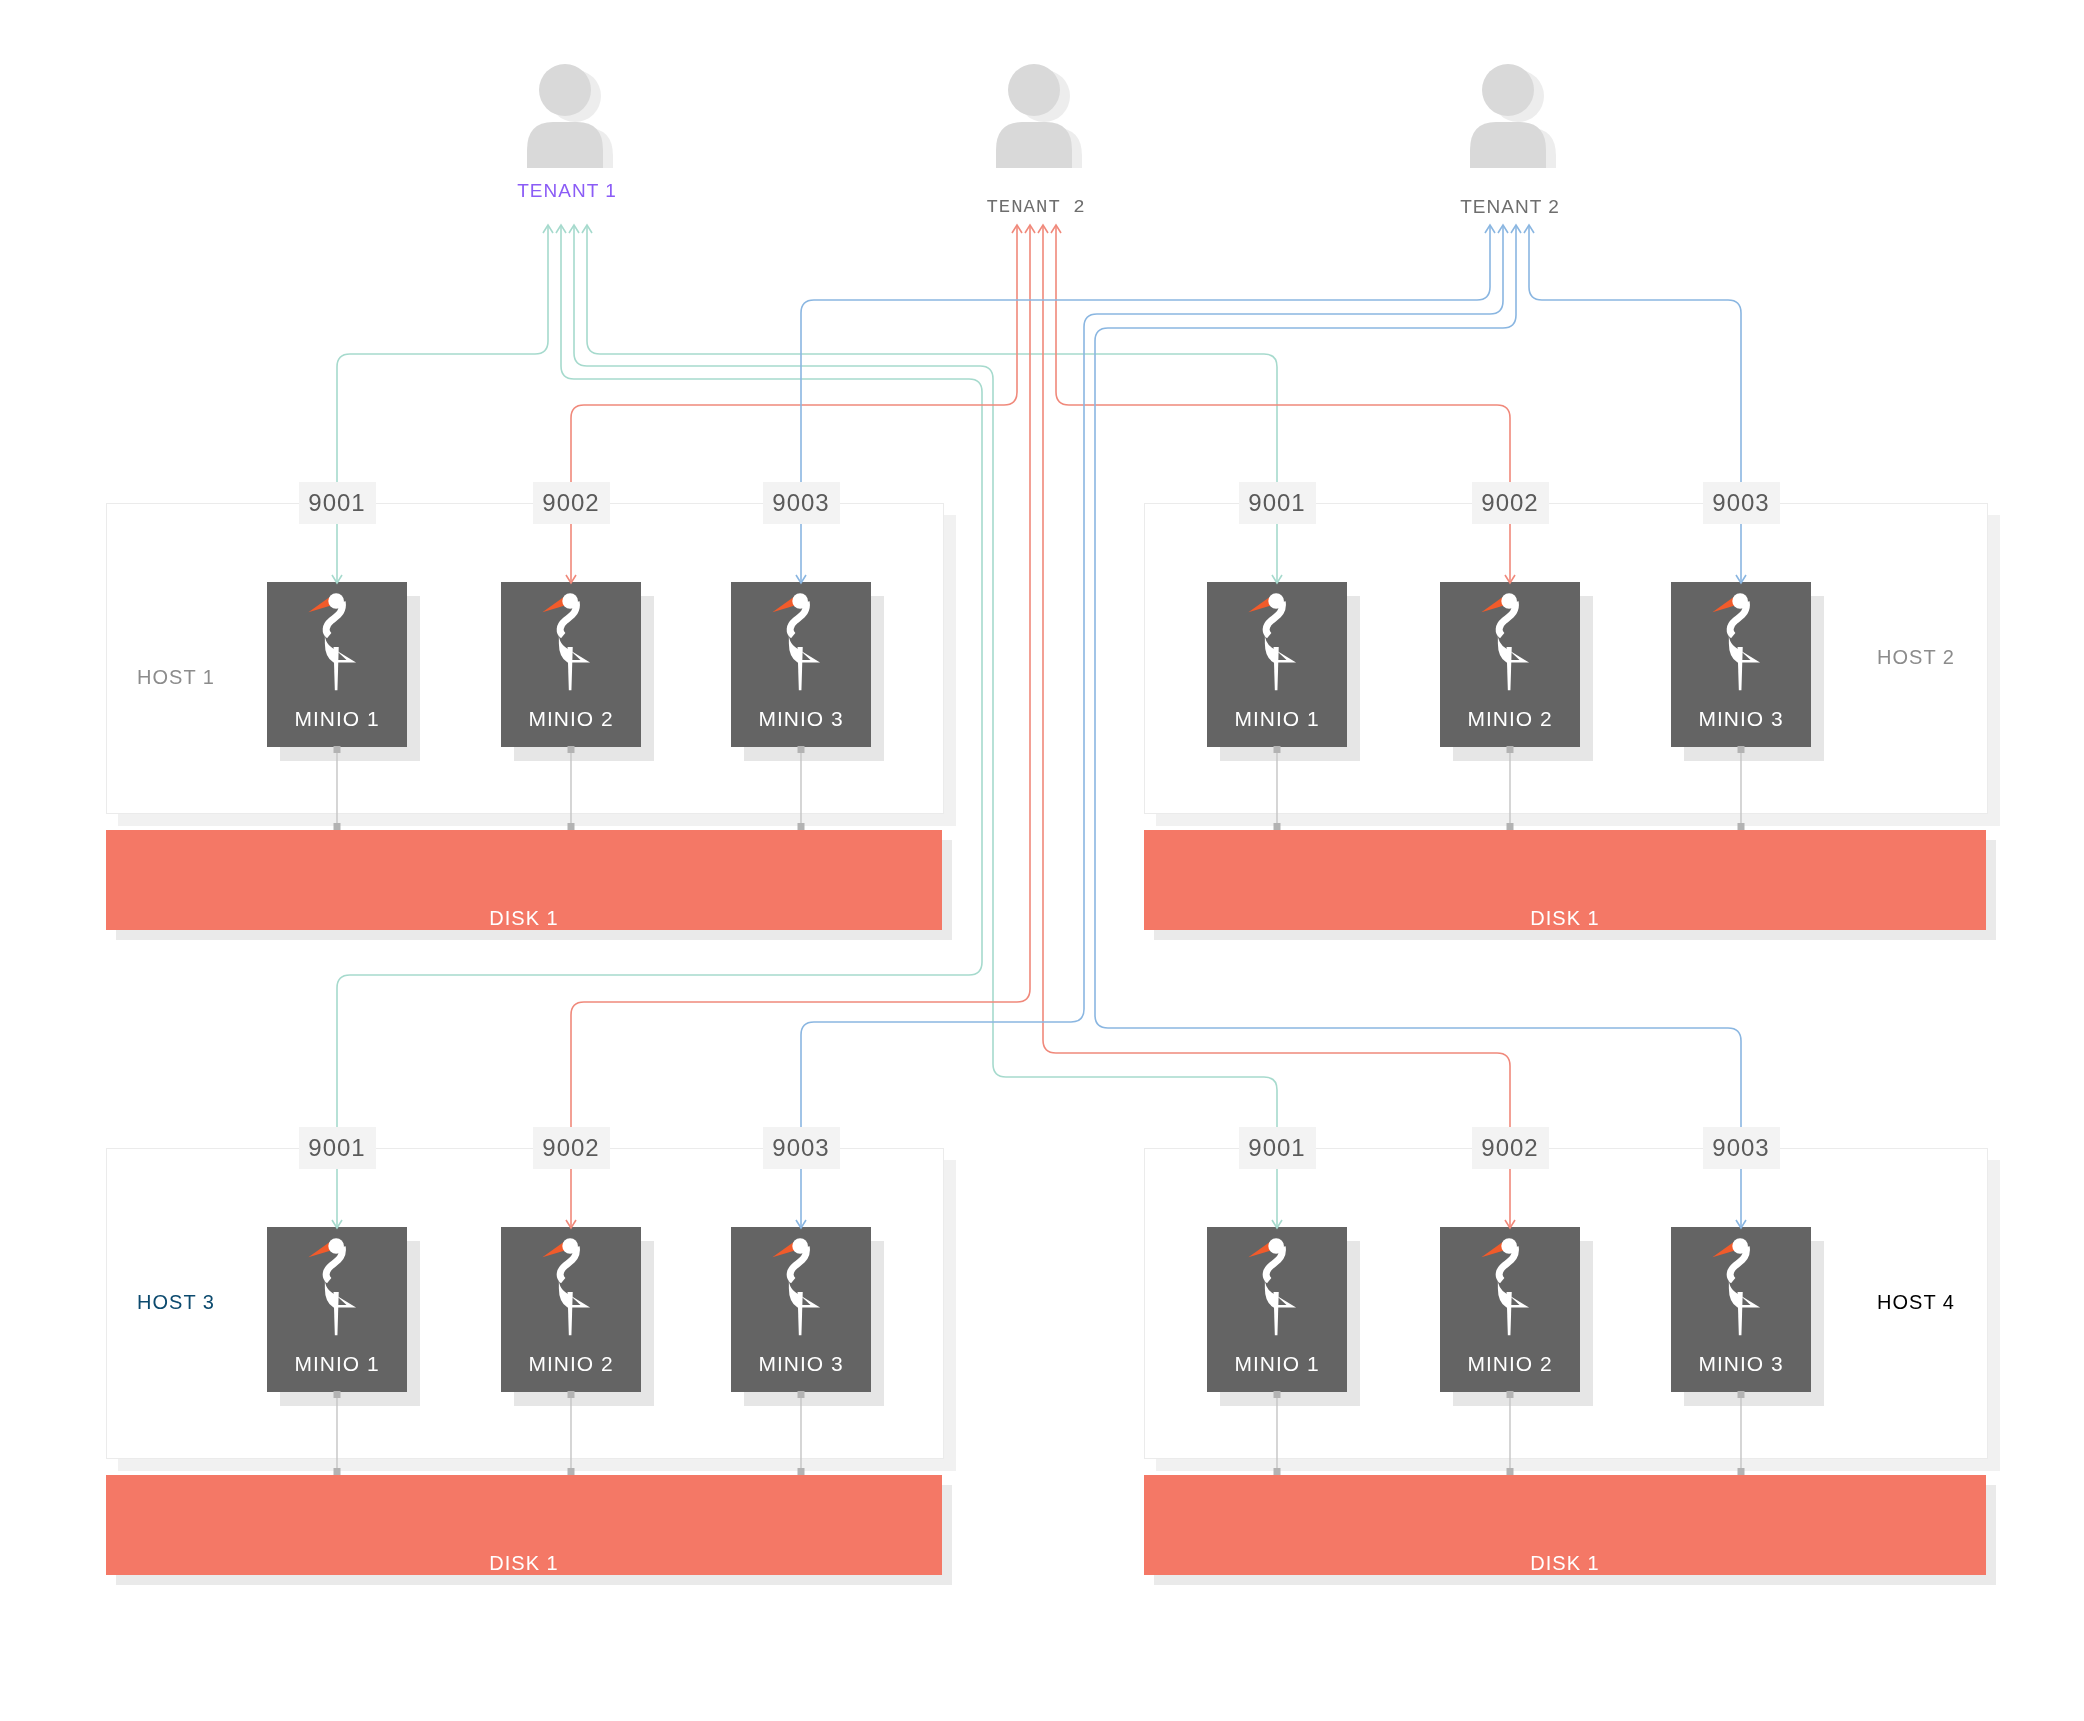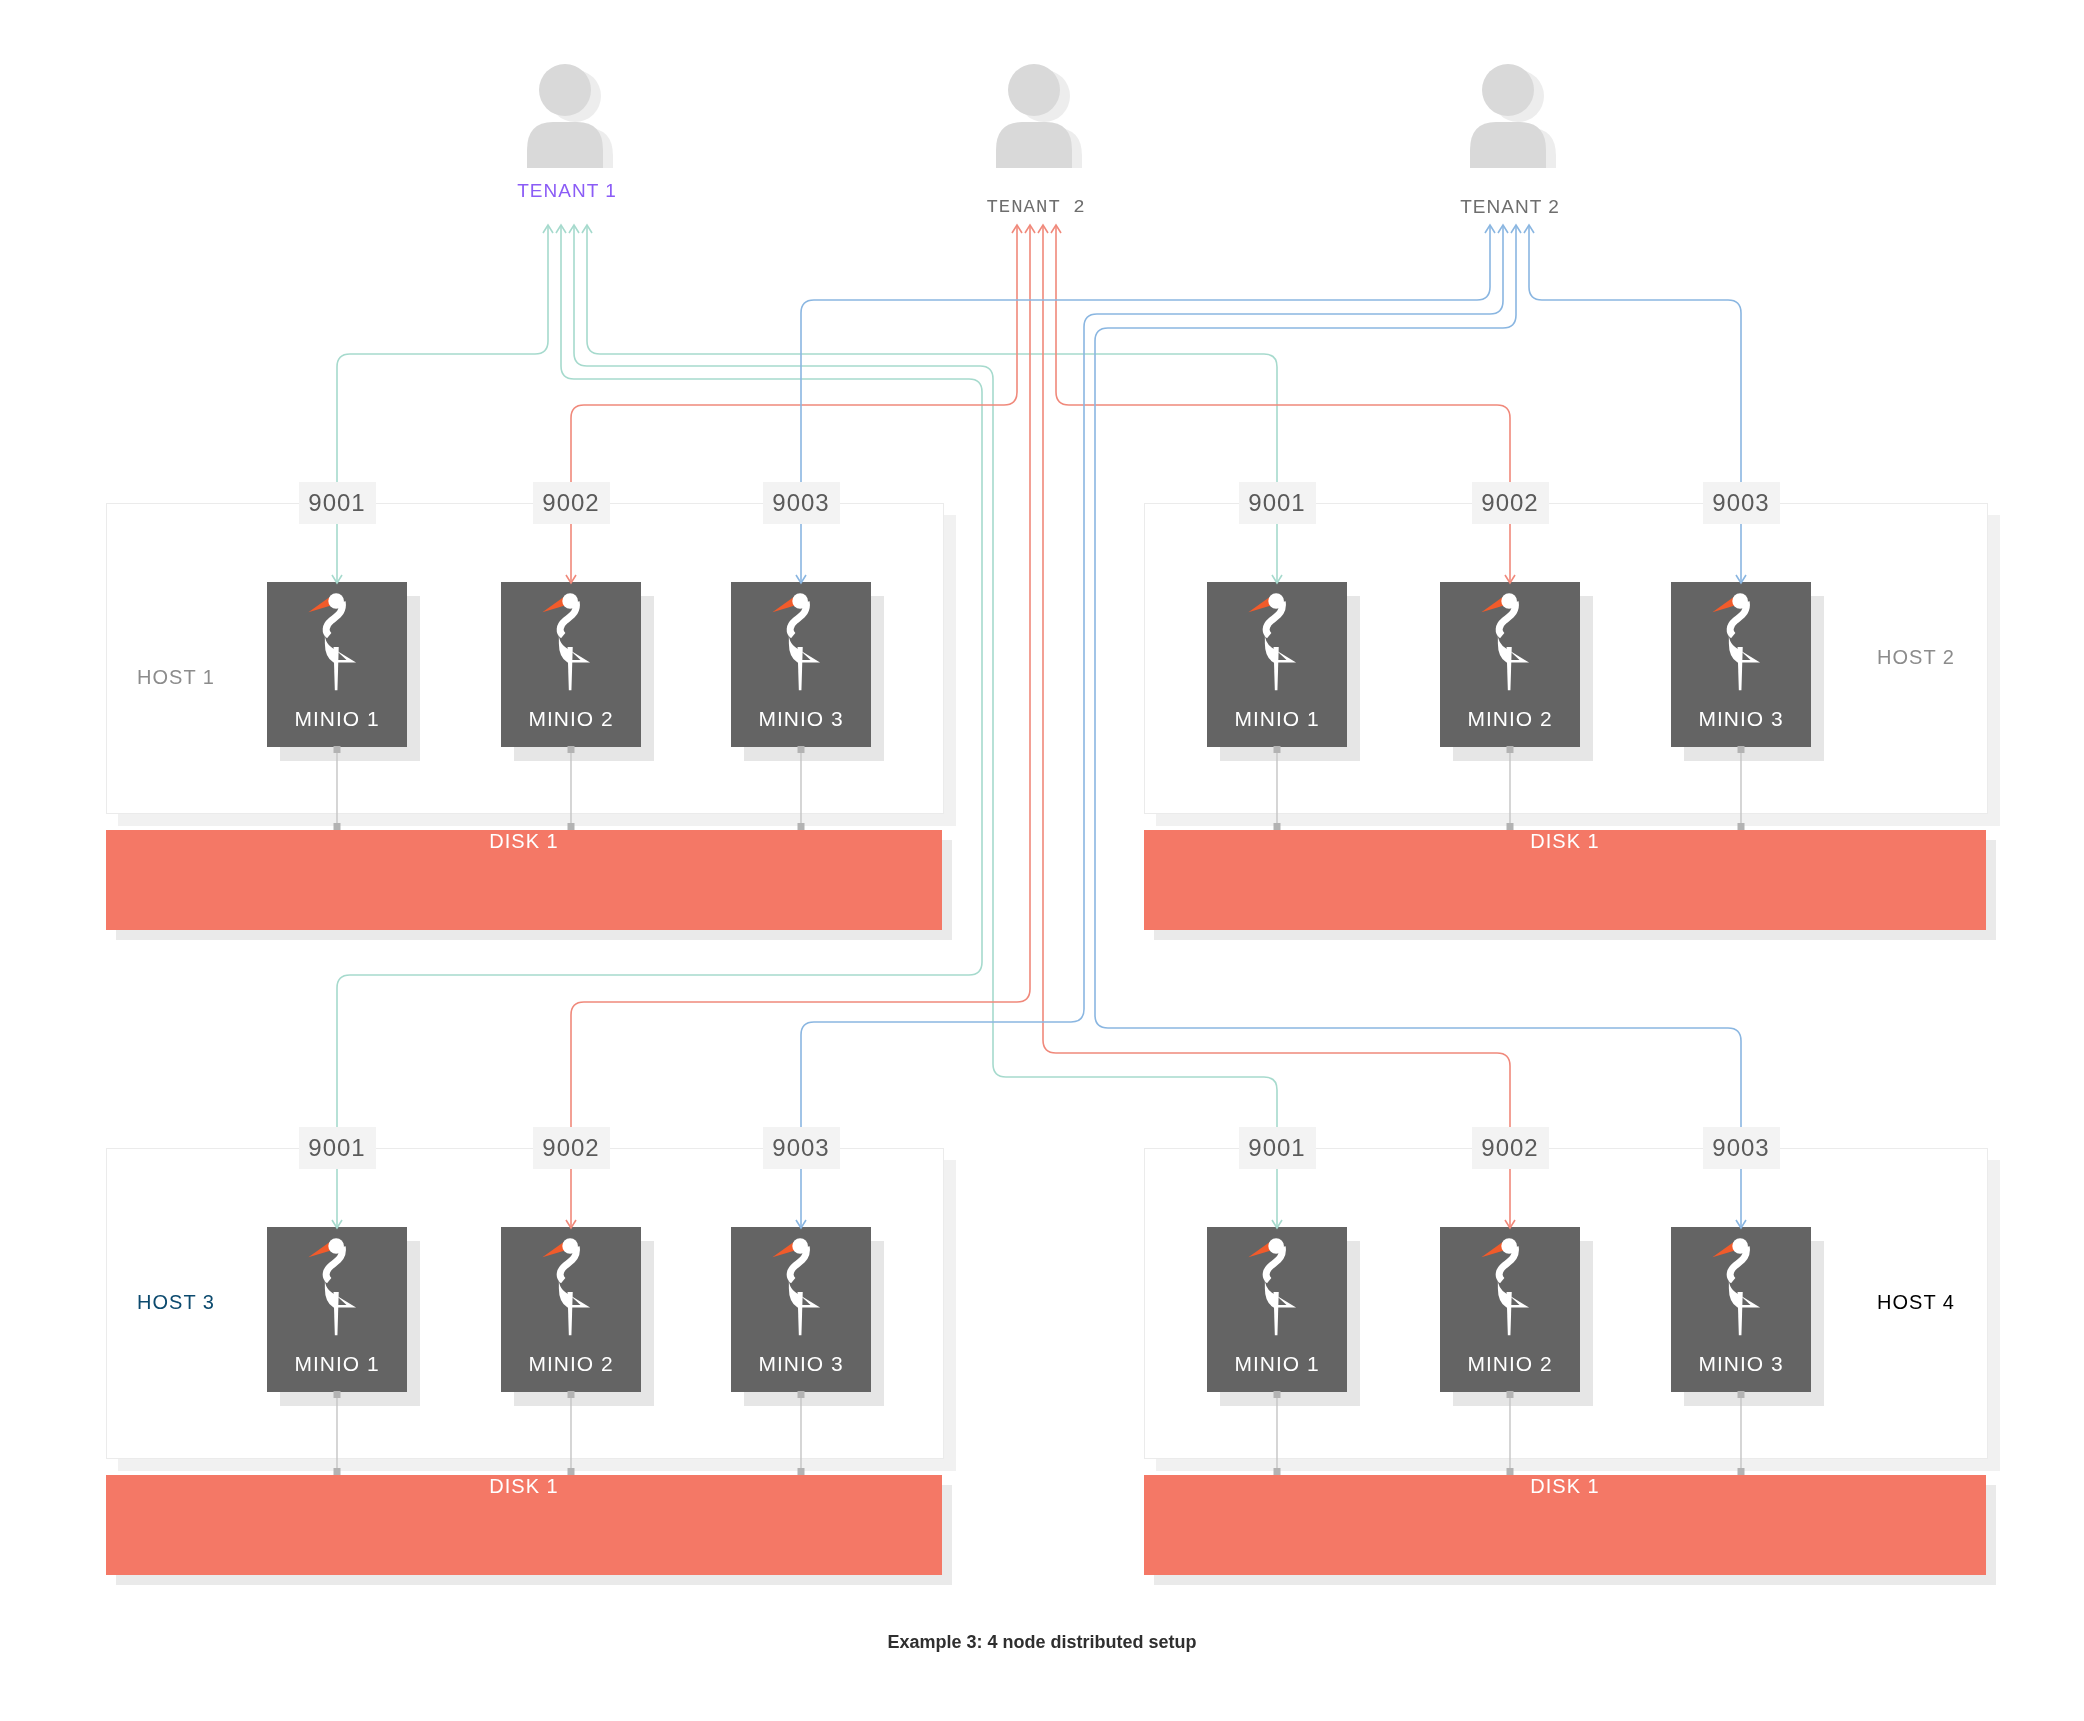--- a/index.html
+++ b/index.html
@@ -11,21 +11,21 @@
             box-shadow:12px 12px 0 #f1f1f1;z-index:1;}
   .host-label{position:absolute;transform:translate(-50%,-50%);font-size:20px;letter-spacing:1px;
               color:#8c8c8c;white-space:nowrap;z-index:2;}
   .minio-node{position:absolute;background:#646464;box-shadow:13px 14px 0 #e6e6e6;z-index:3;
               display:flex;flex-direction:column;align-items:center;}
   .minio-label{position:absolute;bottom:16px;width:100%;text-align:center;color:#ffffff;
                font-size:21px;letter-spacing:1px;}
   .port-badge{position:absolute;background:#f3f3f3;z-index:8;display:flex;align-items:center;
               justify-content:center;font-size:24px;color:#5a5a5a;letter-spacing:1px;}
   .disk-bar{position:absolute;box-shadow:10px 10px 0 #eaeaea;z-index:2;display:flex;
-            align-items:flex-start;justify-content:center;}
+            align-items:flex-end;justify-content:center;}
   .disk-label{color:#ffffff;font-size:20px;letter-spacing:1px;}
   #wires{position:absolute;left:0;top:0;z-index:5;pointer-events:none;}
   #caption{position:absolute;left:0;top:1632px;width:100%;text-align:center;font-size:18px;
            font-weight:600;color:#2f2f2f;z-index:2;}
   .person-svg{position:absolute;z-index:2;}
 </style>
 </head>
 <body>
 
 <div id="stage">
@@ -96,21 +96,20 @@
       <path d="M1529,226 L1529,287 Q1529,300 1542,300 L1728,300 Q1741,300 1741,313 L1741,583" fill="none" stroke="#8ab6e1" stroke-width="1.6"></path>
       <path d="M1524,233 L1529,225 L1534,233" fill="none" stroke="#8ab6e1" stroke-width="1.6"></path>
       <path d="M1736,575 L1741,583 L1746,575" fill="none" stroke="#8ab6e1" stroke-width="1.6"></path>
       <path d="M1503,226 L1503,301 Q1503,314 1490,314 L1097,314 Q1084,314 1084,327 L1084,1009 Q1084,1022 1071,1022 L814,1022 Q801,1022 801,1035 L801,1228" fill="none" stroke="#8ab6e1" stroke-width="1.6"></path>
       <path d="M1498,233 L1503,225 L1508,233" fill="none" stroke="#8ab6e1" stroke-width="1.6"></path>
       <path d="M796,1220 L801,1228 L806,1220" fill="none" stroke="#8ab6e1" stroke-width="1.6"></path>
       <path d="M1516,226 L1516,315 Q1516,328 1503,328 L1108,328 Q1095,328 1095,341 L1095,1015 Q1095,1028 1108,1028 L1728,1028 Q1741,1028 1741,1041 L1741,1228" fill="none" stroke="#8ab6e1" stroke-width="1.6"></path>
       <path d="M1511,233 L1516,225 L1521,233" fill="none" stroke="#8ab6e1" stroke-width="1.6"></path>
       <path d="M1736,1220 L1741,1228 L1746,1220" fill="none" stroke="#8ab6e1" stroke-width="1.6"></path>
     </svg>
-  <div id="caption">Example 3: 4 node distributed setup</div>
 <div class="person-svg" style="left: 515px; top: 62px; width: 110px; height: 106px;"><svg width="110" height="106" viewBox="0 0 110 106">
   <g fill="#ededed" transform="translate(10,6)">
     <circle cx="50" cy="28" r="26"></circle>
     <path d="M12,106 L12,88 Q12,60 38,60 L62,60 Q88,60 88,88 L88,106 Z"></path>
   </g>
   <g fill="#d9d9d9">
     <circle cx="50" cy="28" r="26"></circle>
     <path d="M12,106 L12,88 Q12,60 38,60 L62,60 Q88,60 88,88 L88,106 Z"></path>
   </g>
       </svg></div>

